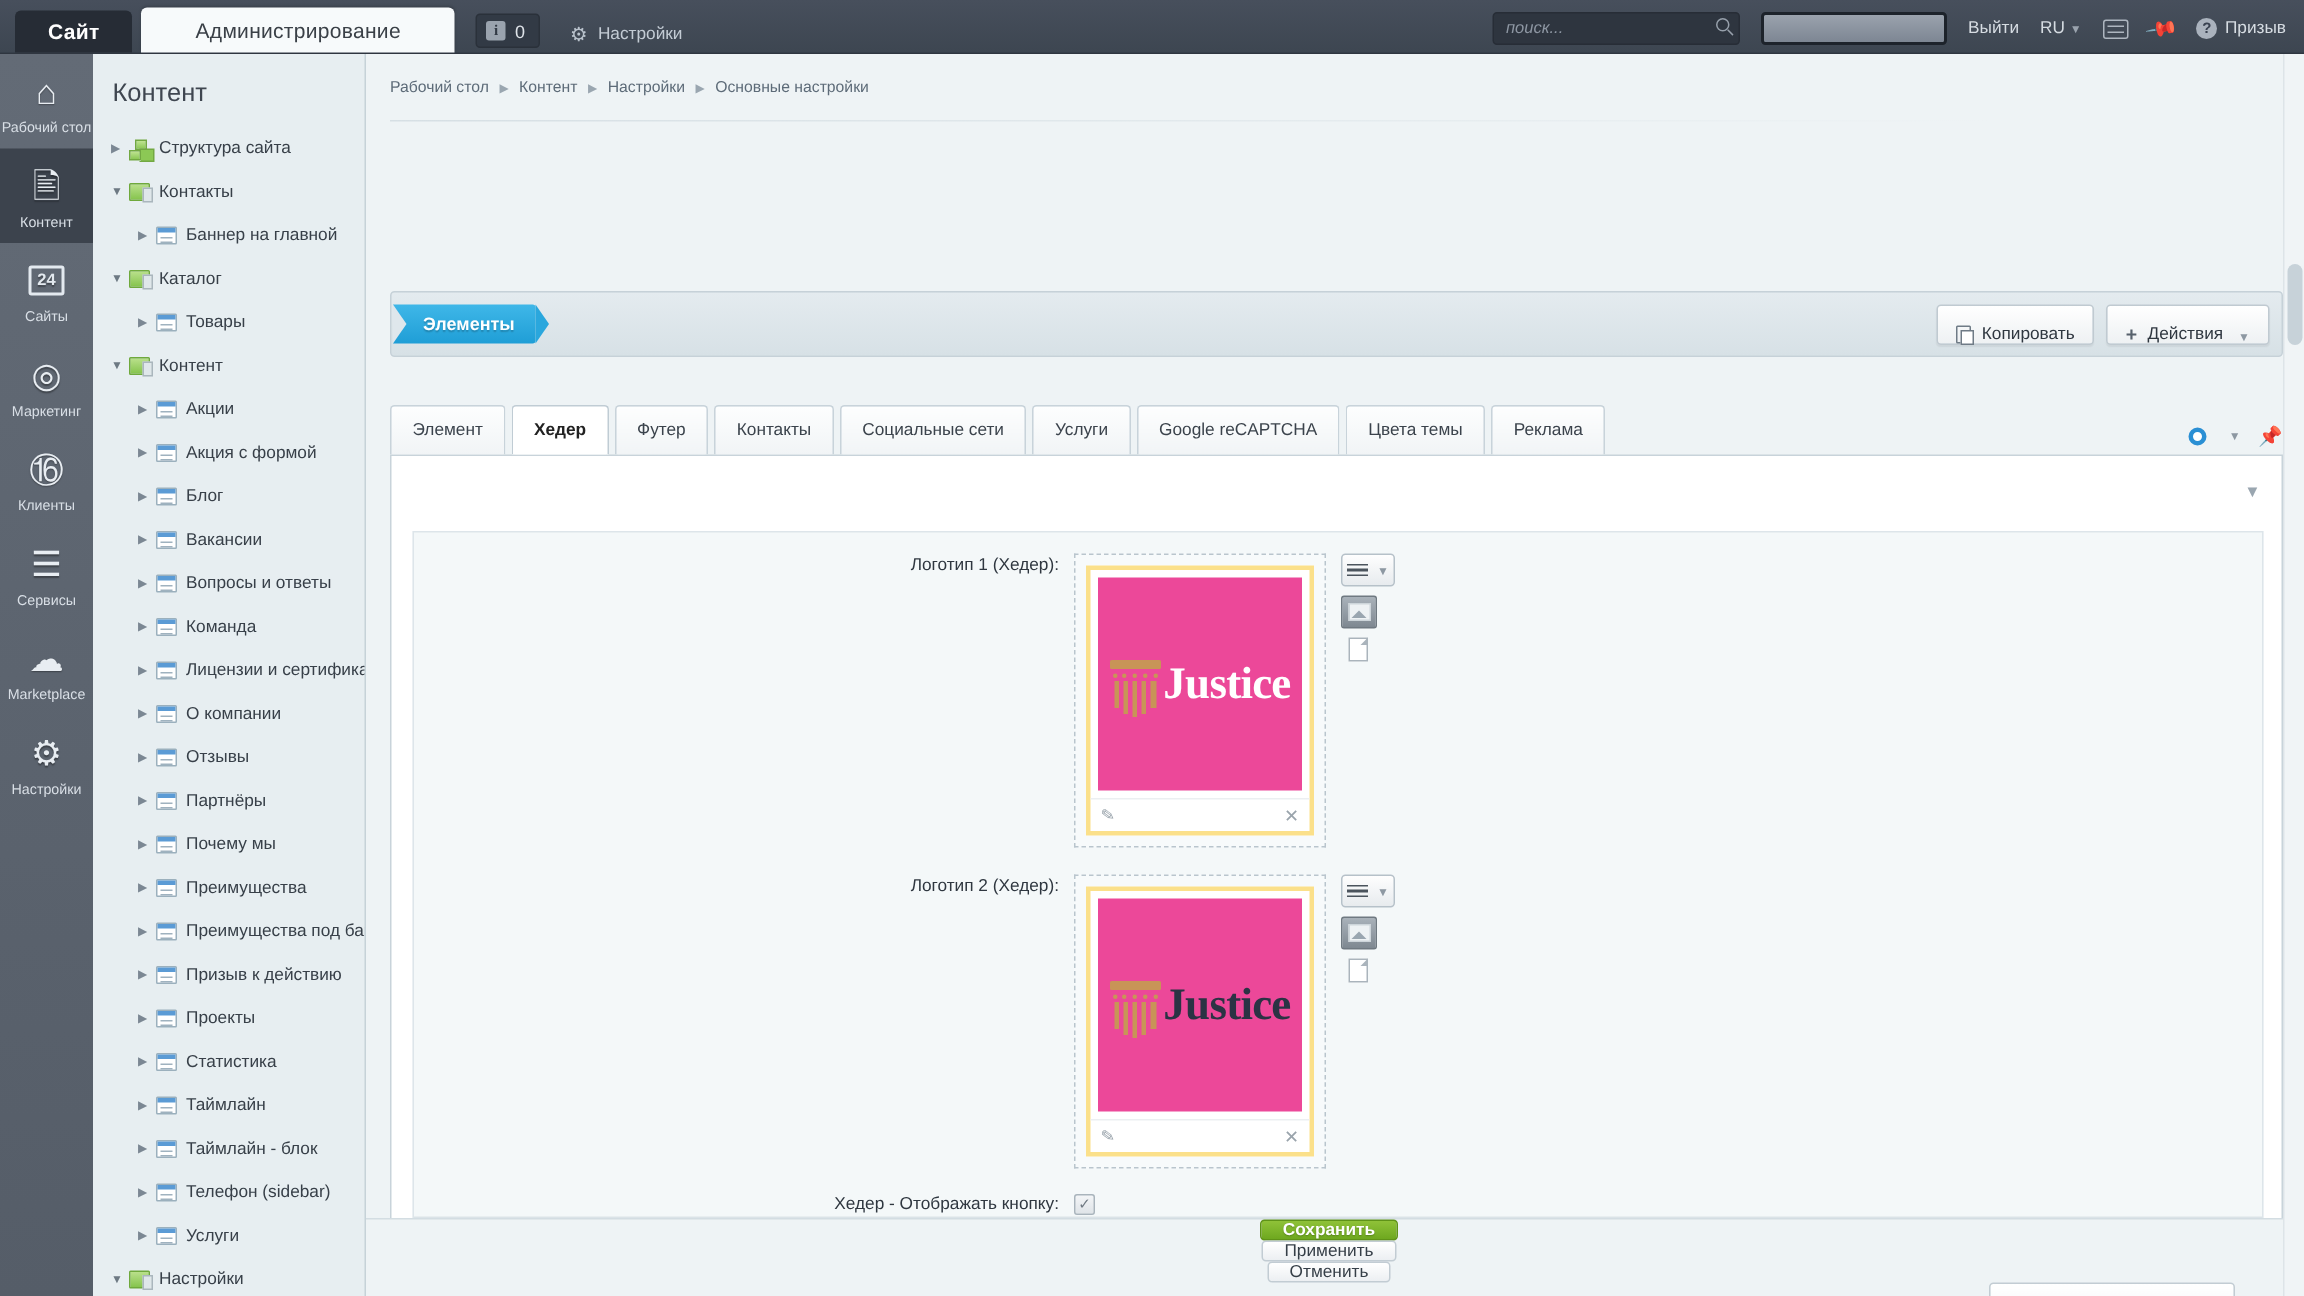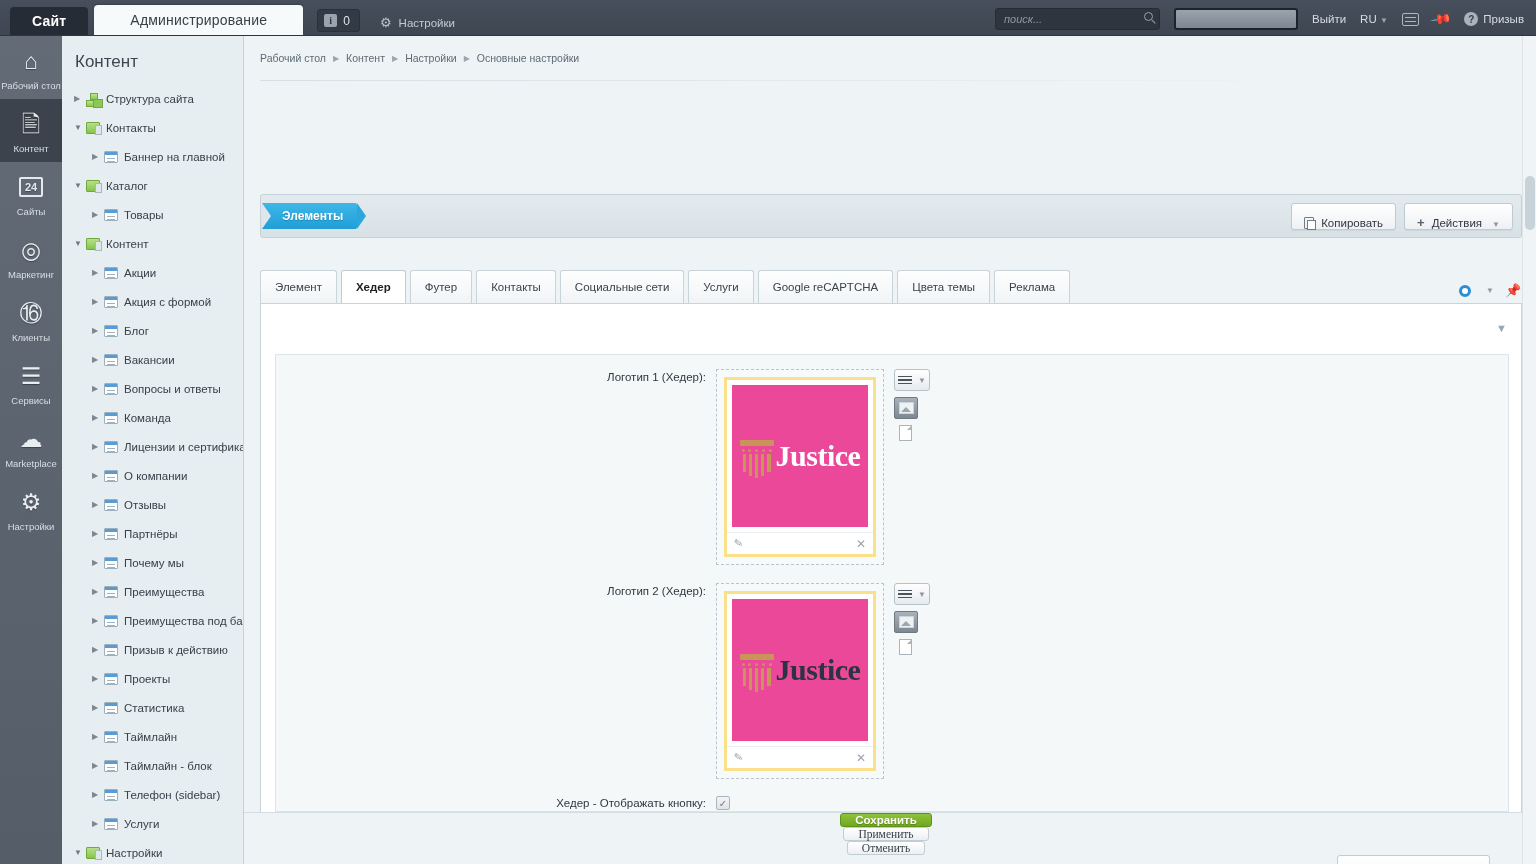--- a/index.html
+++ b/index.html
@@ -338,21 +338,21 @@
     height: 26px; padding: 0 14px; display:flex; align-items:center;
     background: linear-gradient(180deg,#8fc238 0%,#6ea81f 100%);
     border: 1px solid #5f9318; border-radius: 3px;
     color: #fff; font-size: 11.5px; font-weight: bold;
     text-shadow: 0 1px 1px rgba(0,0,0,.25); margin-right: 8px;
   }
   .btn-plain {
     height: 40px; padding: 0 14px; display:flex; align-items:center;
     background: linear-gradient(180deg,#ffffff 0%,#eceff2 100%);
     border: 1px solid #c2ccd3; border-radius: 3px;
-    color: #363f48; font-size: 11.5px; margin-right: 8px; font-family: Liberation Serif, serif;
+    color: #363f48; font-size: 11.5px; margin-right: 8px;
   }
   .bottom-right { margin-left:auto; display:flex; align-items:center; gap:14px; }
 
   
   .vscroll {
     position: absolute; top: 36px; right: 0; width: 14px; height: 828px;
     background: #f0f4f6; border-left: 1px solid #dde4e8;
   }
   .vthumb {
     position: absolute; top: 140px; left: 2px; width: 10px; height: 54px;

